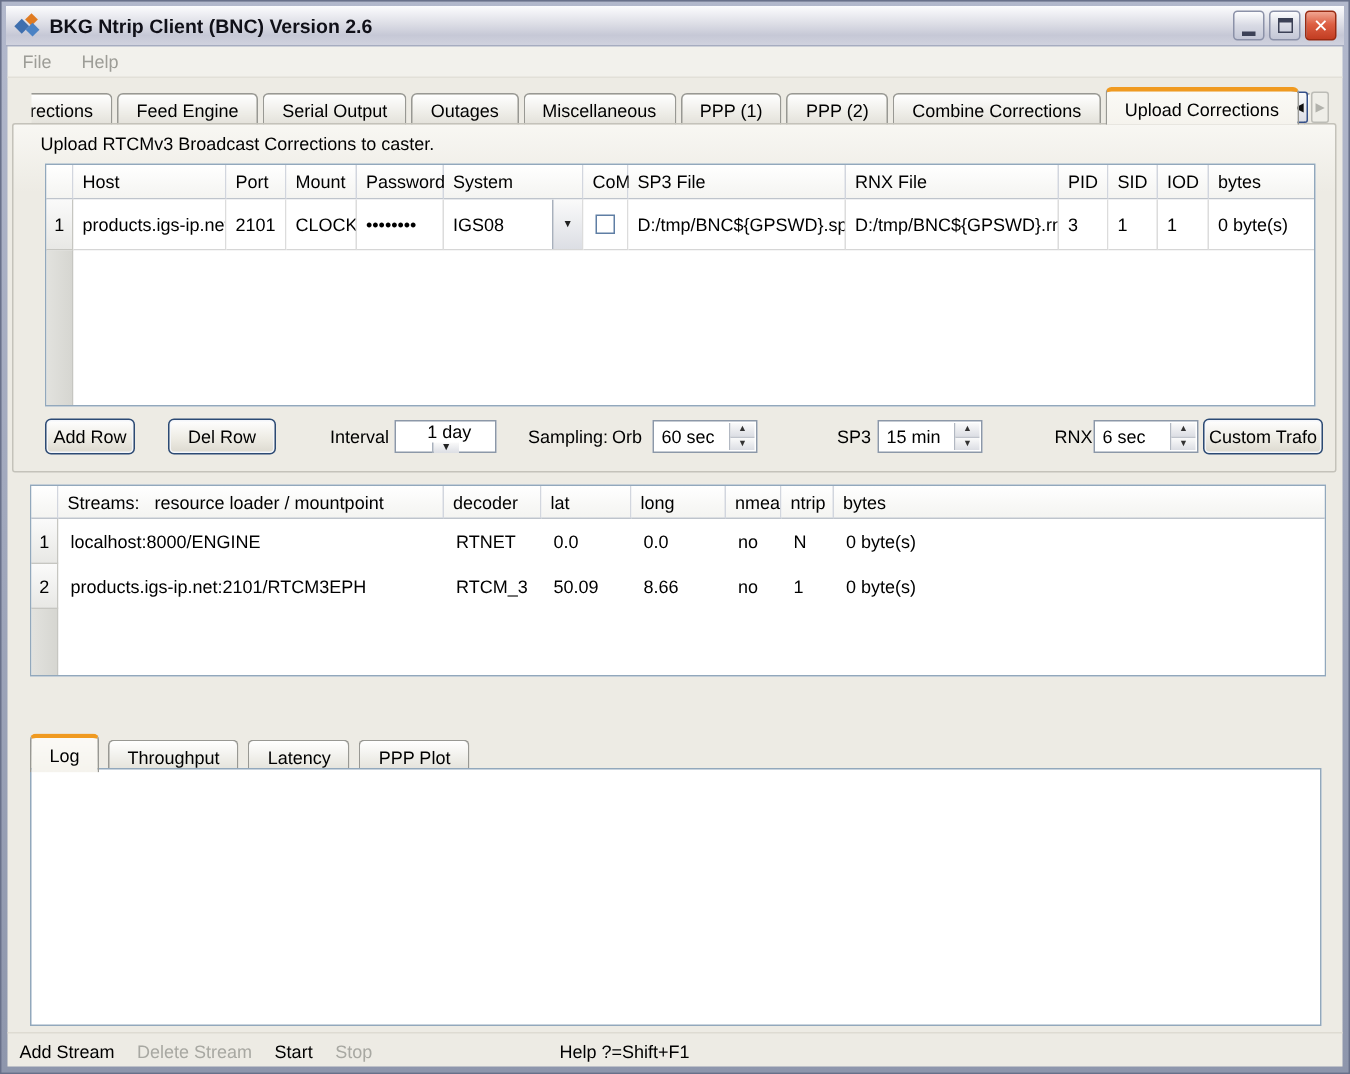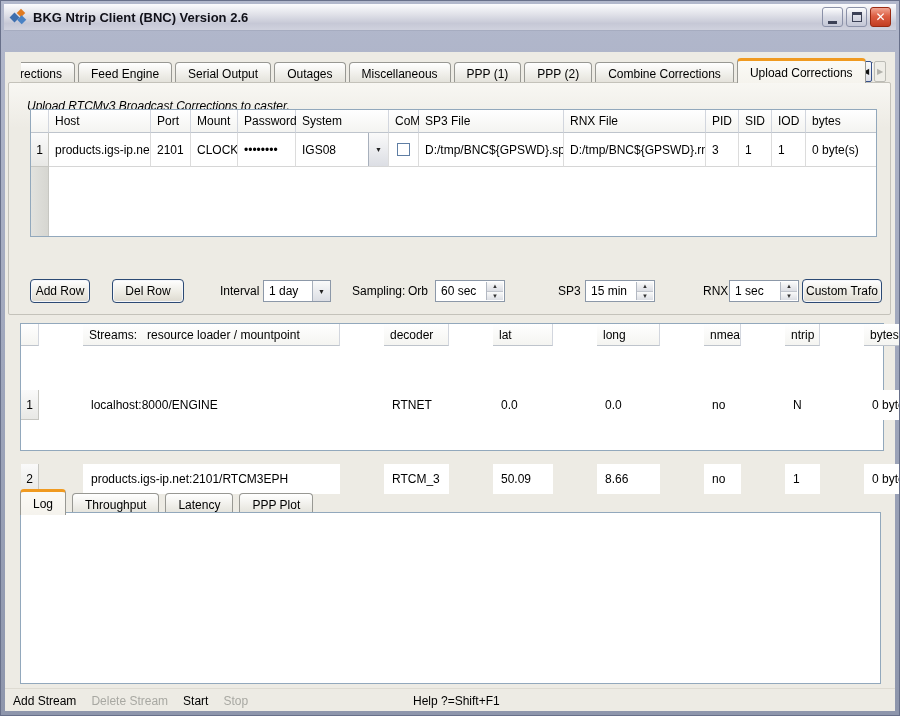--- a/index.html
+++ b/index.html
@@ -39,24 +39,24 @@
     border-top:3px solid #f09a20; z-index:3; }
   .tab-scrolls { position:absolute; left:855px; top:9px; display:flex; gap:2px; }
   .scrollbtn { width:12px; height:21px; border-radius:2px; display:flex; align-items:center; justify-content:center; font-size:8px; }
   .scrollbtn.on { border:1px solid #35508a; background:linear-gradient(180deg,#fafafa,#dcdee6); color:#111; }
   .scrollbtn.off { border:1px solid #bcbcb6; background:#efeee8; color:#b2b2ac; }
 
   
   .tabpane { position:absolute; left:3px; top:30px; width:883px; height:233px;
     border:1px solid #c4c2ba; border-radius:2px;
     background:linear-gradient(180deg,#f8f7f3,#edebe4 45px); z-index:1; }
-  .caption { position:absolute; left:18px; top:16px;font-style:italic; }
-
-  
-  .uptable { position:absolute; left:21px; top:26px; width:847px; height:128px;
+  .caption { position:absolute; left:18px; top:6px; }
+
+  
+  .uptable { position:absolute; left:21px; top:26px; width:847px; height:162px;
     border:1px solid #92a8bc; background:#fff; display:grid;
     grid-template-columns:18px 102px 40px 47px 58px 93px 30px 145px 142px 33px 33px 34px 1fr;
     grid-template-rows:23px 34px 1fr; }
   .h { background:linear-gradient(180deg,#ffffff,#f4f4f1); border-right:1px solid #d2d6de;
     border-bottom:1px solid #bec4cc; padding:0 6px; display:flex; align-items:center; }
   .h.last { border-right:none; }
   .rh { background:linear-gradient(180deg,#fafafa,#e8e8e5); border-right:1px solid #c6c6c1;
     border-bottom:1px solid #c6c6c1; display:flex; align-items:center; justify-content:center; }
   .c { background:#fff; border-right:1px solid #dcdcdc; border-bottom:1px solid #d6d6d6;
     display:flex; align-items:center; padding:0 6px; overflow:hidden; white-space:nowrap; }
@@ -86,36 +86,36 @@
   .spin-btns { position:absolute; right:1px; top:1px; bottom:1px; width:17px; display:flex;
     flex-direction:column; border-left:1px solid #b2b8c2; }
   .spin-b { flex:1; display:flex; align-items:center; justify-content:center; font-size:6px; color:#333;
     background:linear-gradient(180deg,#fafafa,#dcdee4); }
   .spin-b.up { border-bottom:1px solid #c0c4cc; }
 
   
   .streams { position:absolute; left:15px; top:271px; width:864px; height:128px;
     border:1px solid #92a8bc; background:#fff; display:grid;
     grid-template-columns:18px 257px 65px 60px 63px 37px 35px 1fr;
-    grid-template-rows:22px 30px 30px 1fr;gap:44px; }
+    grid-template-rows:22px 30px 30px 1fr; }
   .s-c { background:#fff; display:flex; align-items:center; padding:0 8px; white-space:nowrap; overflow:hidden; }
   .pre { white-space:pre; }
   .s-fill-white { grid-column:2 / 9; background:#fff; }
 
   
   .btabs { position:absolute; left:15px; top:437px; height:25px; display:flex; gap:6px; align-items:flex-end; }
   .logpane { position:absolute; left:15px; top:460px; width:861px; height:172px;
     border:1px solid #92a8bc; background:#fff; z-index:0; }
 
   
   .bottombar { position:absolute; left:0; right:0; top:636px; height:25px; border-top:1px solid #dedbd2;
     display:flex; align-items:center; padding-left:8px; gap:15px; }
   .action { color:#000; }
   .action.disabled { color:#a8a8a2; }
-  .helptext { position:absolute; left:368px;margin-left:40px; }
+  .helptext { position:absolute; left:368px; }
 </style>
 </head>
 <body>
 
 <div id="window">
 
   <div class="titlebar">
     <svg class="app-icon" viewBox="0 0 18 18">
       <rect x="2" y="6" width="7" height="7" transform="rotate(45 5.5 9.5)" fill="#3f6fae"></rect>
       <rect x="9" y="2" width="6" height="6" transform="rotate(45 12 5)" fill="#e07b22"></rect>
@@ -126,20 +126,24 @@
       <span class="min-glyph"></span>
     </div>
     <div class="winbtn">
       <span class="max-glyph"></span>
     </div>
     <div class="winbtn close">
       <span>✕</span>
     </div>
   </div>
 
+  <div class="menubar">
+    <span class="menu-item">File</span>
+    <span class="menu-item">Help</span>
+  </div>
 
   <div class="content">
 
     <div class="tabstrip">
       <div class="tab cut">
           <span>rections</span>
         </div>
       <div class="tab">
           <span>Feed Engine</span>
         </div>
@@ -222,21 +226,21 @@
       </div>
 
       <div class="xpbtn" style="left:21px; top:196px; width:60px;">
           <span>Add Row</span>
         </div>
       <div class="xpbtn" style="left:103px; top:196px; width:72px;">
           <span>Del Row</span>
         </div>
 
       <span class="lbl" style="left:211px; top:196px;">Interval</span>
-      <div class="combo" style="left:254px; top:197px;">
+      <div class="combo" style="left:254px; top:197px;flex-direction:column;">
         <span class="txt">1 day</span>
         <span class="combo-arrow">
             <span>▼</span>
           </span>
       </div>
 
       <span class="lbl" style="left:343px; top:196px;">Sampling:</span>
       <span class="lbl" style="left:399px; top:196px;">Orb</span>
       <div class="spinbox" style="left:426px; top:197px;">
         <span>60 sec</span>
@@ -258,21 +262,21 @@
               <span>▲</span>
             </span>
           <span class="spin-b">
               <span>▼</span>
             </span>
         </span>
       </div>
 
       <span class="lbl" style="left:694px; top:196px;">RNX</span>
       <div class="spinbox" style="left:720px; top:197px;">
-        <span>1 sec</span>
+        <span>6 sec</span>
         <span class="spin-btns">
           <span class="spin-b up">
               <span>▲</span>
             </span>
           <span class="spin-b">
               <span>▼</span>
             </span>
         </span>
       </div>
 

